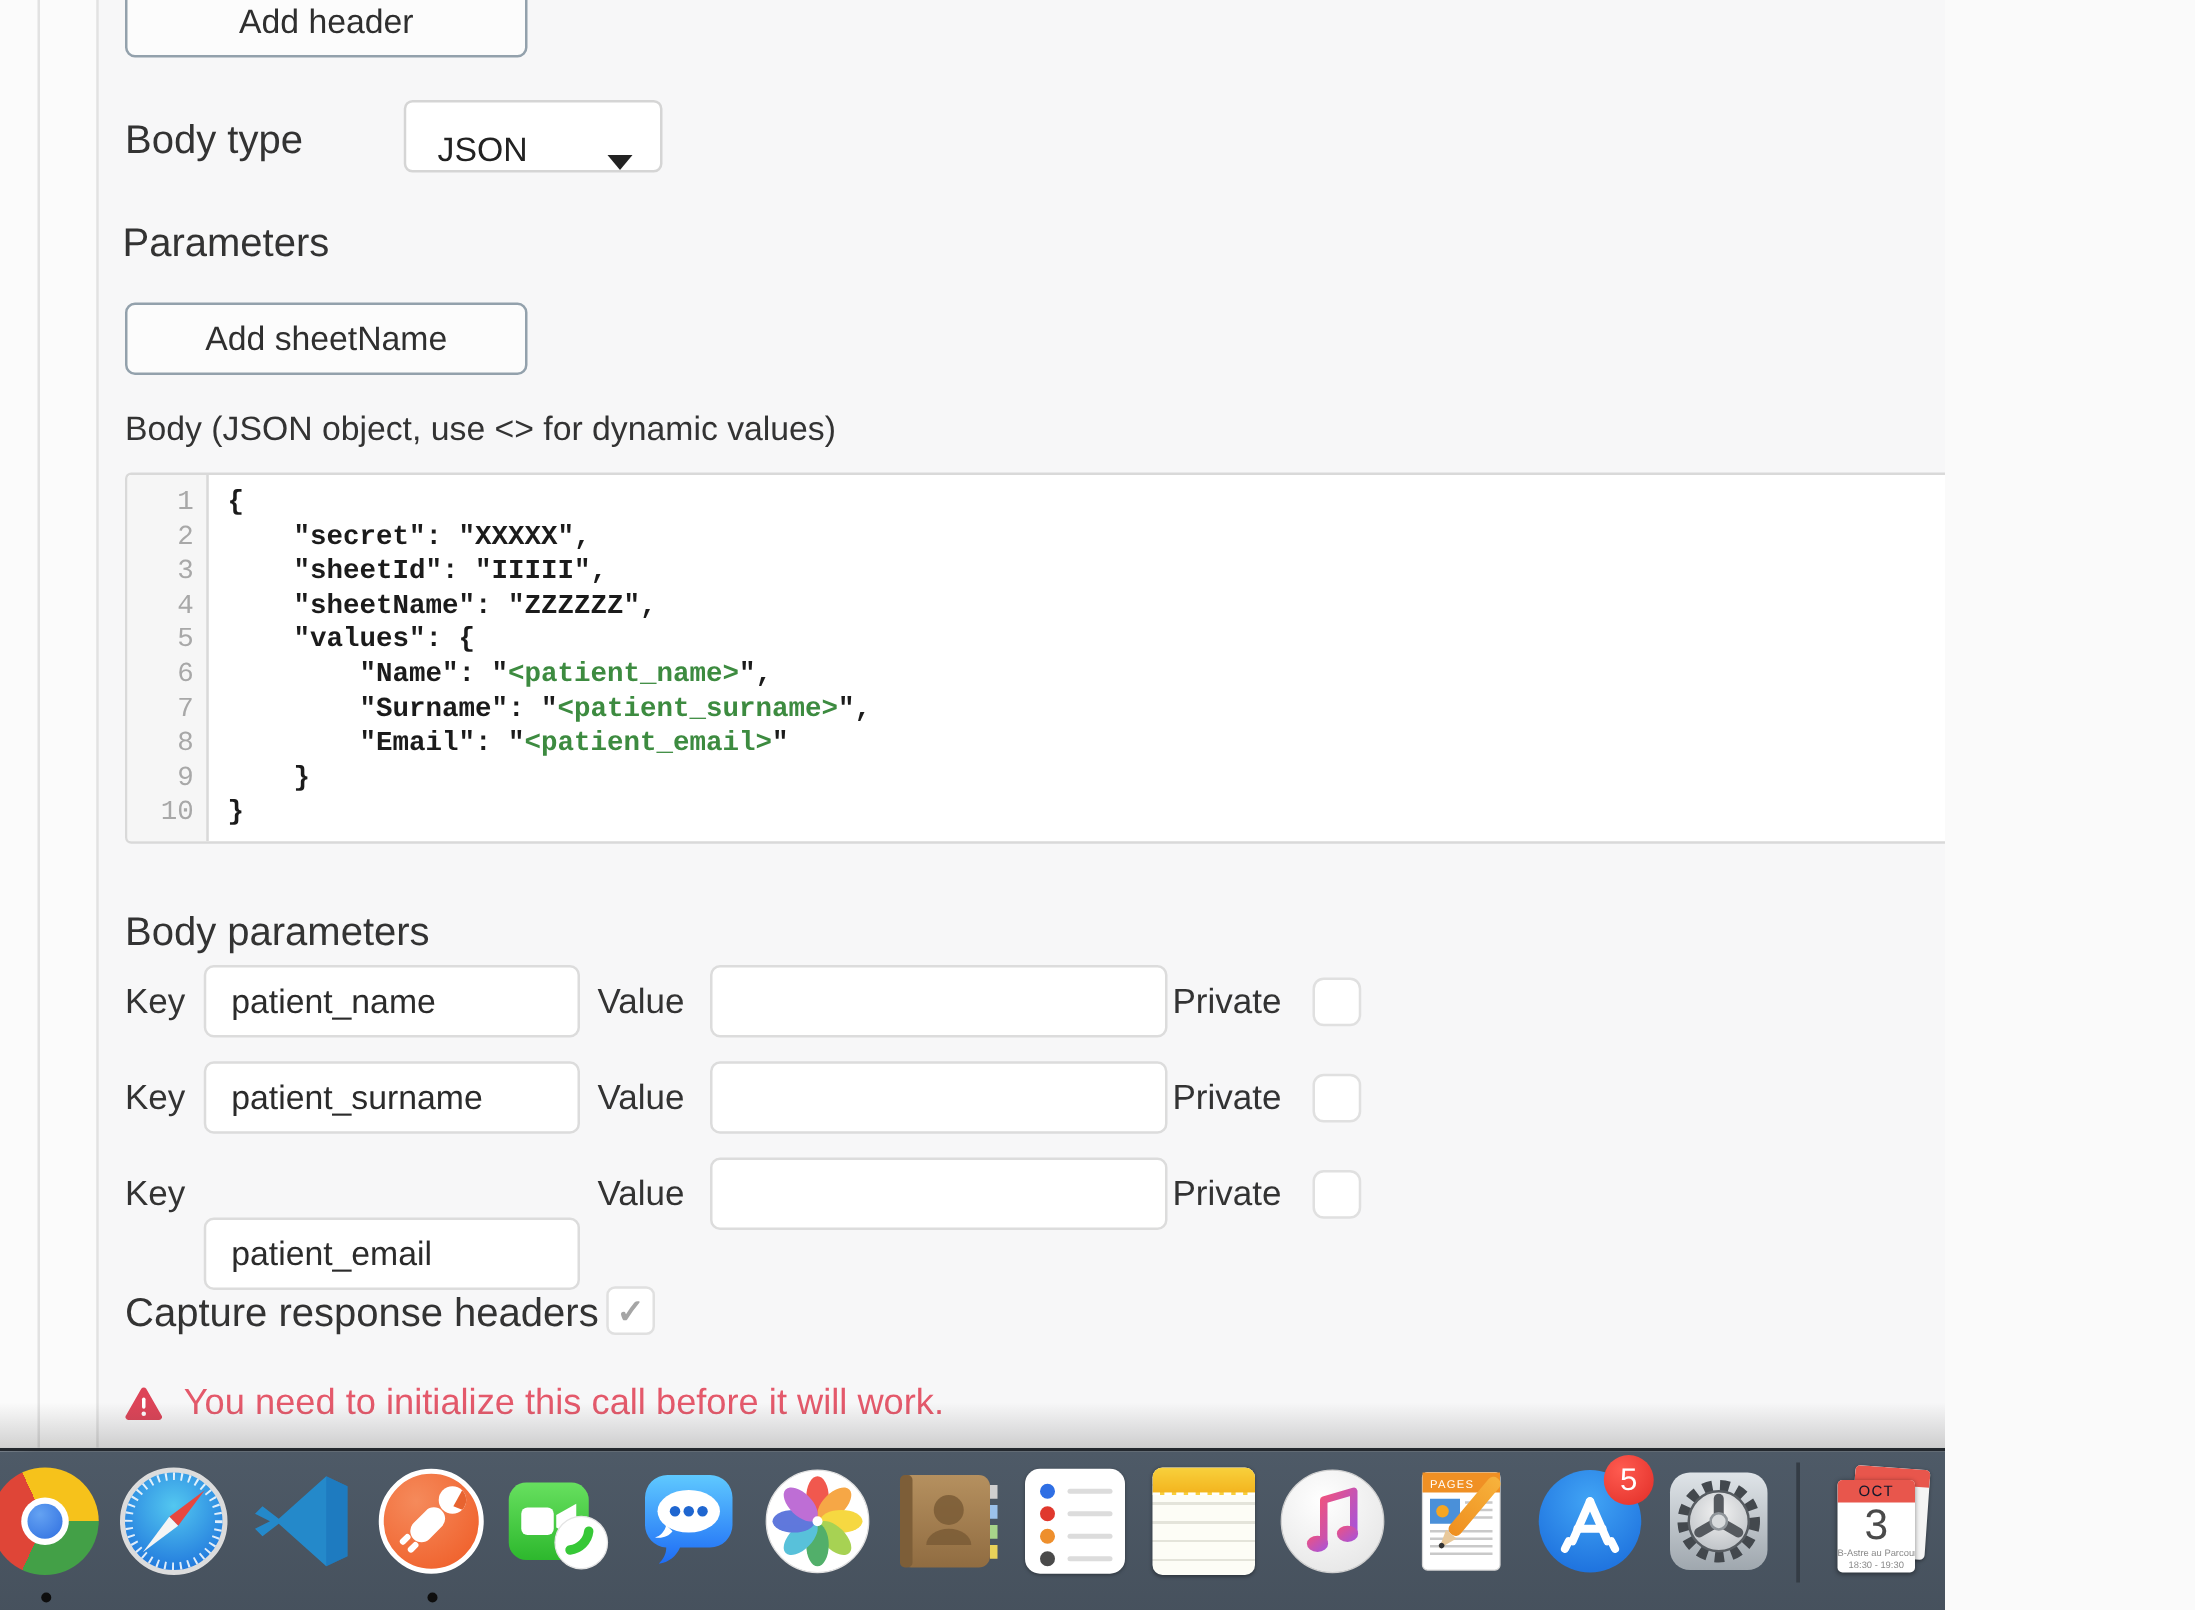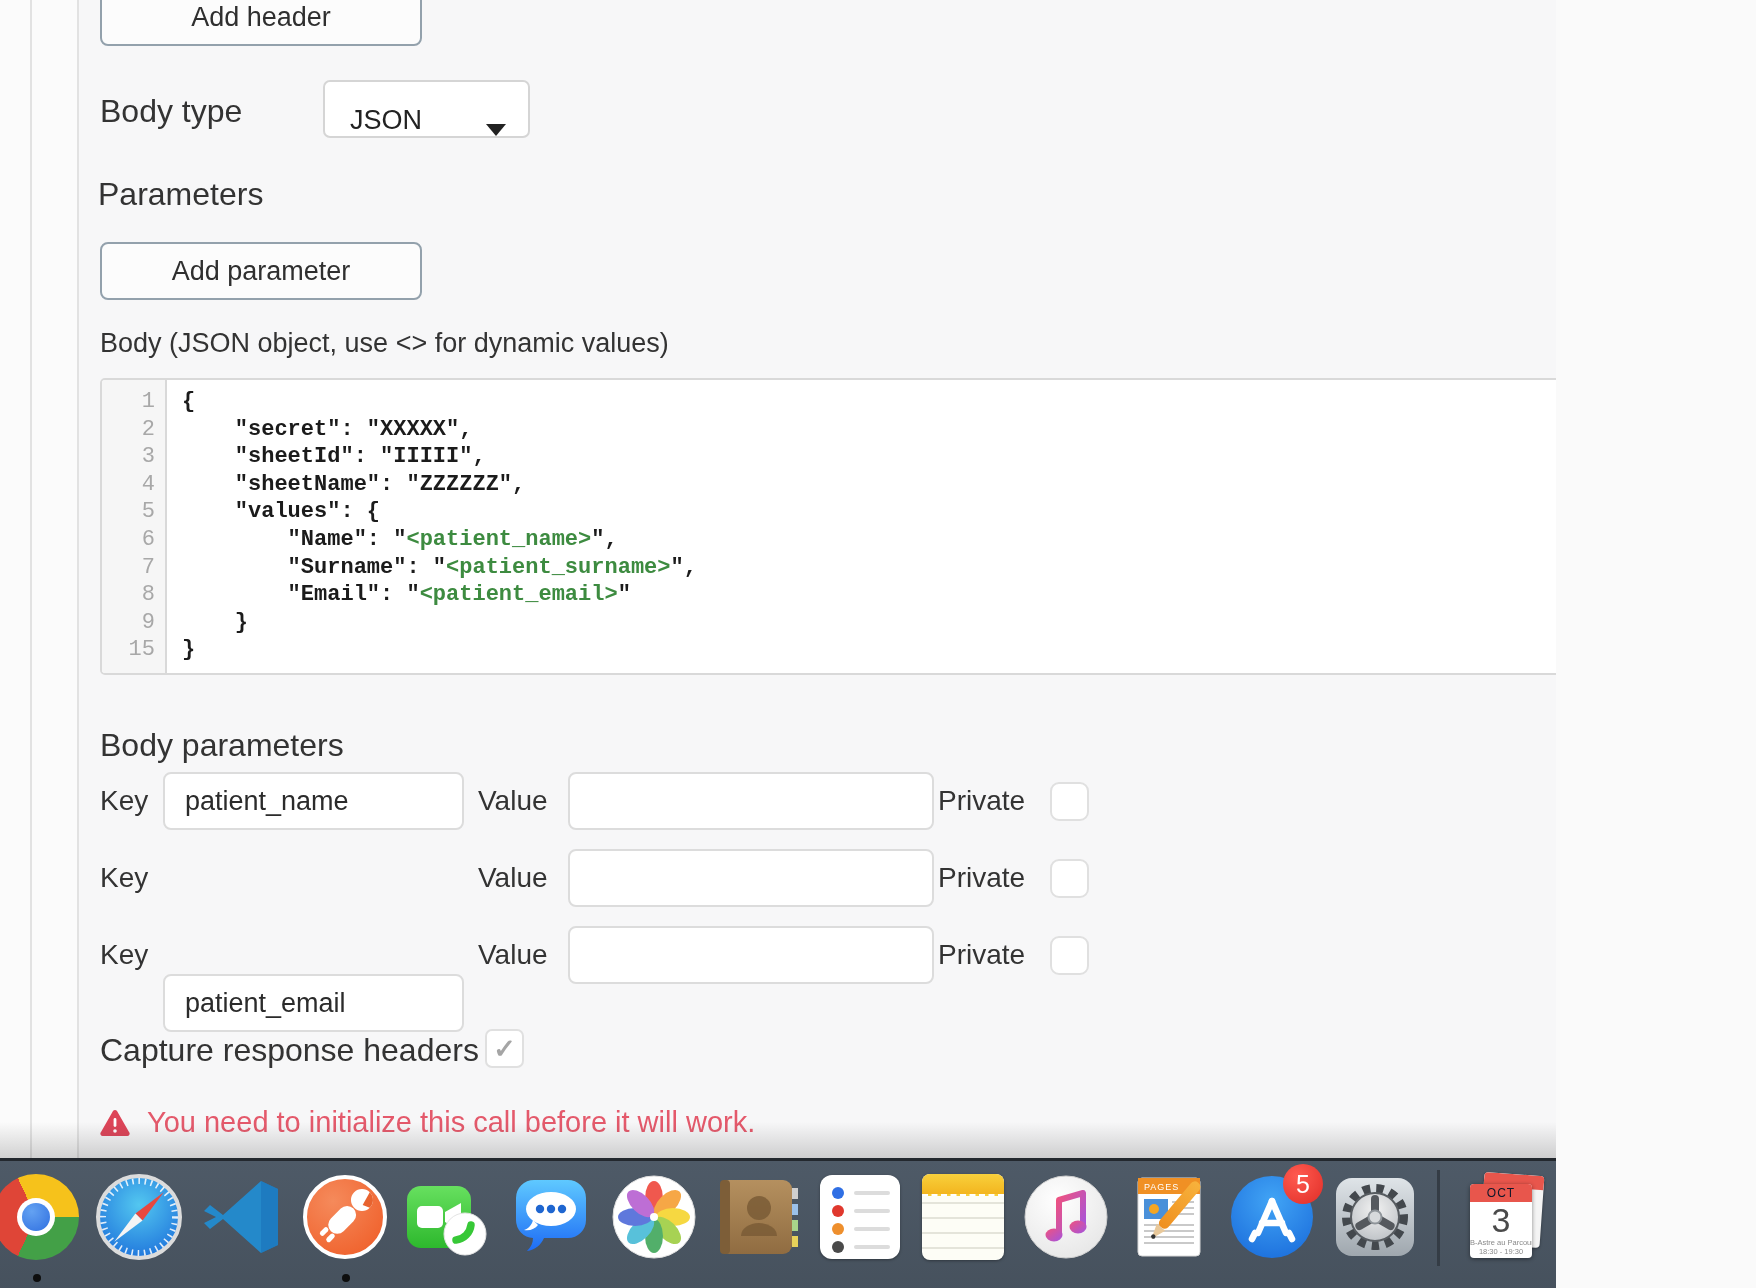--- a/index.html
+++ b/index.html
@@ -109,21 +109,21 @@
   </div>
 
   <div class="label" style="left:100px;top:93px;">Body type</div>
   <div class="dropdown">
     <span class="dd-text">JSON</span>
     <span class="caret"></span>
   </div>
 
   <div class="label" style="left:98px;top:176px;">Parameters</div>
   <div class="btn" style="left:100px;top:242px;">
-    <span>Add parameter</span>
+    <span>Add sheetName</span>
   </div>
 
   <div class="label" style="left:100px;top:328px;font-size:27px;">Body (JSON object, use &lt;&gt; for dynamic values)</div>
   <div class="editor">
     <div class="gutter-bg"></div>
     <div class="code-rows" id="code-lines">
         <div class="code-row">
           <span class="ln">1</span>
           <span class="code-text"><span class="seg-plain">{</span></span>
         </div>
@@ -153,39 +153,40 @@
         </div>
         <div class="code-row">
           <span class="ln">8</span>
           <span class="code-text"><span class="seg-plain">        "Email": "</span><span class="seg-dynamic">&lt;patient_email&gt;</span><span class="seg-plain">"</span></span>
         </div>
         <div class="code-row">
           <span class="ln">9</span>
           <span class="code-text"><span class="seg-plain">    }</span></span>
         </div>
         <div class="code-row">
-          <span class="ln">15</span>
+          <span class="ln">10</span>
           <span class="code-text"><span class="seg-plain">}</span></span>
         </div>
       </div>
   </div>
 
   <div class="label" style="left:100px;top:727px;">Body parameters</div>
 
   <div class="prow" style="top:772px;">
     <span class="rlabel" style="left:100px;">Key</span>
     <input class="tinput" style="left: 163px; width: 277px;" value="patient_name">
     <span class="rlabel" style="left:478px;">Value</span>
     <input class="tinput" style="left: 568px; width: 342px;" value="">
     <span class="rlabel" style="left:938px;">Private</span>
     <div class="checkbox" style="left:1050px;top:10px;"></div>
   </div>
 
   <div class="prow" style="top:849px;">
     <span class="rlabel" style="left:100px;">Key</span>
+    <input class="tinput" style="left: 163px; width: 277px;" value="patient_surname">
     <span class="rlabel" style="left:478px;">Value</span>
     <input class="tinput" style="left: 568px; width: 342px;" value="">
     <span class="rlabel" style="left:938px;">Private</span>
     <div class="checkbox" style="left:1050px;top:10px;"></div>
   </div>
 
   <div class="prow" style="top:926px;">
     <span class="rlabel" style="left:100px;">Key</span>
     <input class="tinput" style="left: 163px; width: 277px; margin-top: 48px;" value="patient_email">
     <span class="rlabel" style="left:478px;">Value</span>

